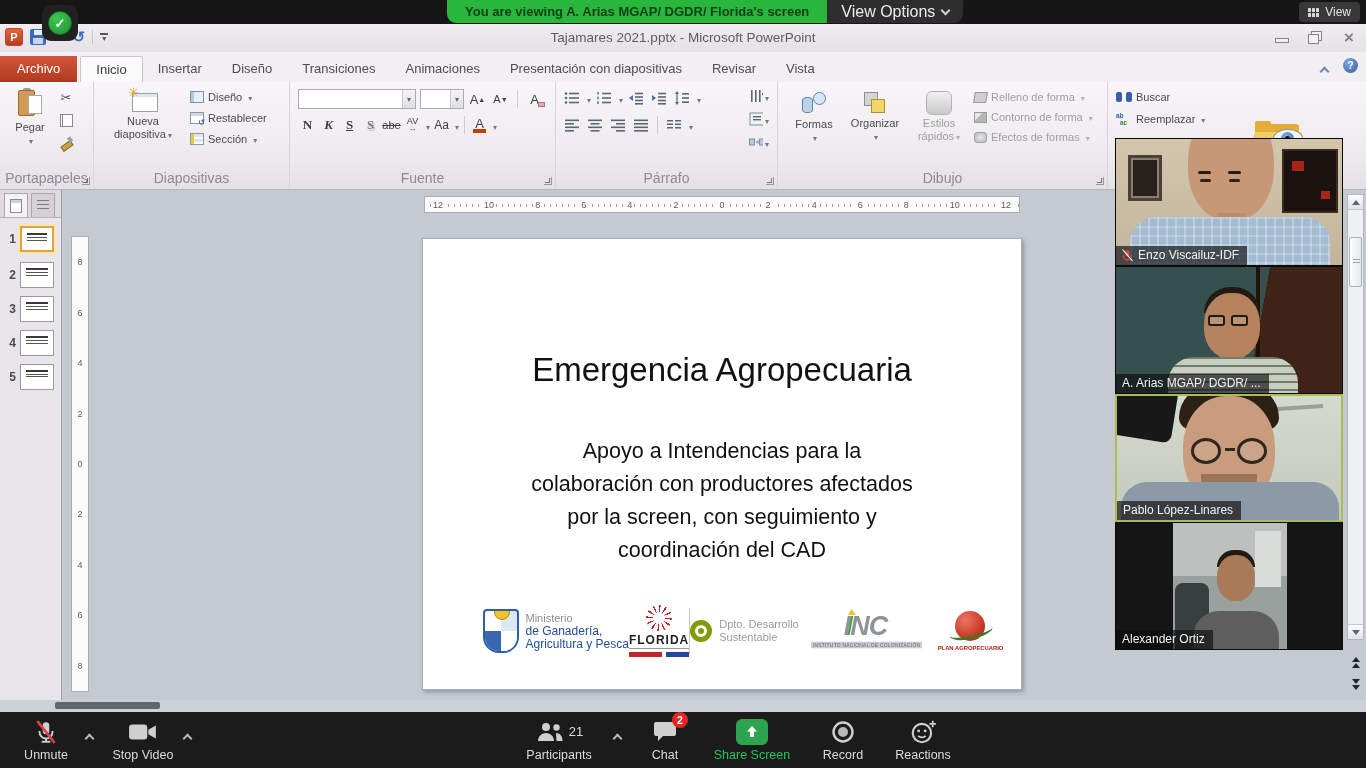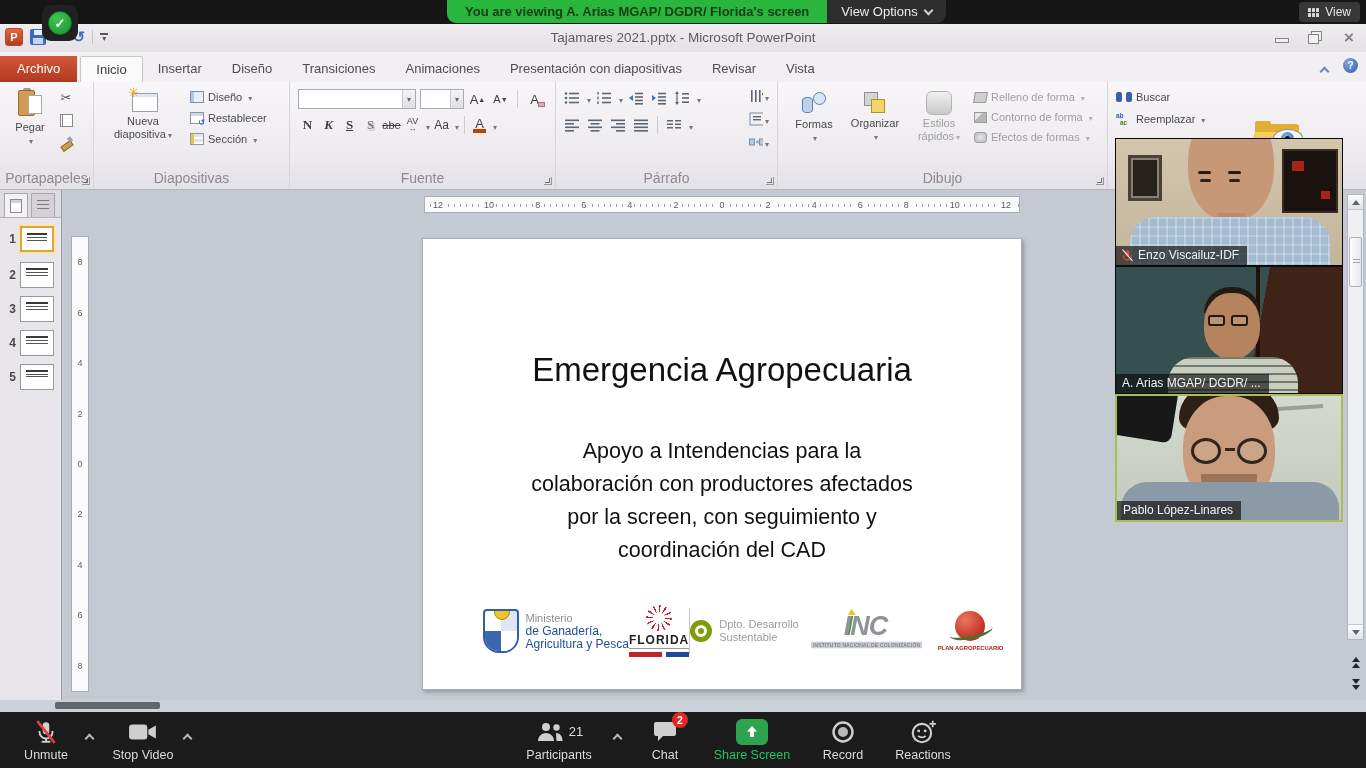--- a/index.html
+++ b/index.html
@@ -3,21 +3,21 @@
 <meta charset="utf-8">
 <style>
   *{margin:0;padding:0;box-sizing:border-box}
   html,body{background:#000}
   .screen{position:relative;width:1366px;height:768px;overflow:hidden;background:#191919;
           font-family:"Liberation Sans",sans-serif;-webkit-font-smoothing:antialiased}
   
   .topbar{position:absolute;left:0;top:0;width:1366px;height:24px;background:#161616}
   .banner{position:absolute;left:447px;top:0;height:23px;display:flex;border-radius:0 0 9px 9px;overflow:hidden}
   .banner-green{background:#28b73c;color:#123d16;font-weight:bold;font-size:13px;line-height:23px;padding:0 18px;white-space:nowrap}
-  .banner-opt{background:#2e2e2e;color:#ececec;font-size:13px;display:flex;align-items:center;gap:7px;padding:0 14px;cursor:default}
+  .banner-opt{background:#2e2e2e;color:#ececec;font-size:16px;display:flex;align-items:center;gap:7px;padding:0 14px;cursor:default}
   .chev{width:7px;height:7px;border-left:2px solid #cfcfcf;border-top:2px solid #cfcfcf;display:inline-block}
   .chev.down{transform:rotate(225deg);margin-top:-3px}
   .chev.up{transform:rotate(45deg);margin-top:3px}
   .view-pill{position:absolute;right:6px;top:2px;height:20px;background:#383838;border-radius:4px;display:flex;align-items:center;gap:6px;padding:0 9px;color:#e8e8e8;font-size:12px}
   .grid-ic{width:11px;height:9px;display:grid;grid-template-columns:1fr 1fr 1fr;gap:1px}
   .grid-ic b{background:#d8d8d8;border-radius:0.5px}
   .shield-badge{position:absolute;left:42px;top:5px;width:36px;height:36px;background:#212121;border-radius:9px;display:flex;align-items:center;justify-content:center;z-index:50}
   .shield{width:24px;height:24px;border-radius:50%;background:radial-gradient(circle at 35% 30%,#3ec653,#1f9333);border:1px solid #157028;color:#fff;font-size:13px;font-weight:bold;display:flex;align-items:center;justify-content:center}
   
   .ppt{position:absolute;left:0;top:24px;width:1366px;height:688px;background:#ebe8ec}
@@ -781,20 +781,34 @@
         <span class="glass" style="left:74px"></span>
           <span class="glass" style="left:120px"></span>
           <span class="bridge"></span>
         <span class="beard"></span>
         <span class="shoulders"></span>
       </div>
       <div class="namelabel">
         <span>Pablo López-Linares</span>
       </div>
     </div>
+    <div class="tile t4">
+      <div class="bgw">
+        <span class="strip">
+          <span class="winr"></span>
+            <span class="seat"></span>
+          <span class="hair"></span>
+            <span class="head"></span>
+          <span class="shoulders"></span>
+        </span>
+      </div>
+      <div class="namelabel">
+        <span>Alexander Ortiz</span>
+      </div>
+    </div>
   </div>
 
   <div class="ztb">
     <div class="tc" style="left:14px;width:64px">
       <span class="icw">
           <svg width="26" height="26" viewBox="0 0 24 24">
             <rect x="9" y="3" width="6" height="11" rx="3" fill="#cfcfcf"></rect>
             <path d="M6 11v1a6 6 0 0 0 12 0v-1" stroke="#cfcfcf" stroke-width="1.8" fill="none"></path>
             <line x1="12" y1="18" x2="12" y2="21" stroke="#cfcfcf" stroke-width="1.8"></line>
             <line x1="8" y1="21" x2="16" y2="21" stroke="#cfcfcf" stroke-width="1.8"></line>

